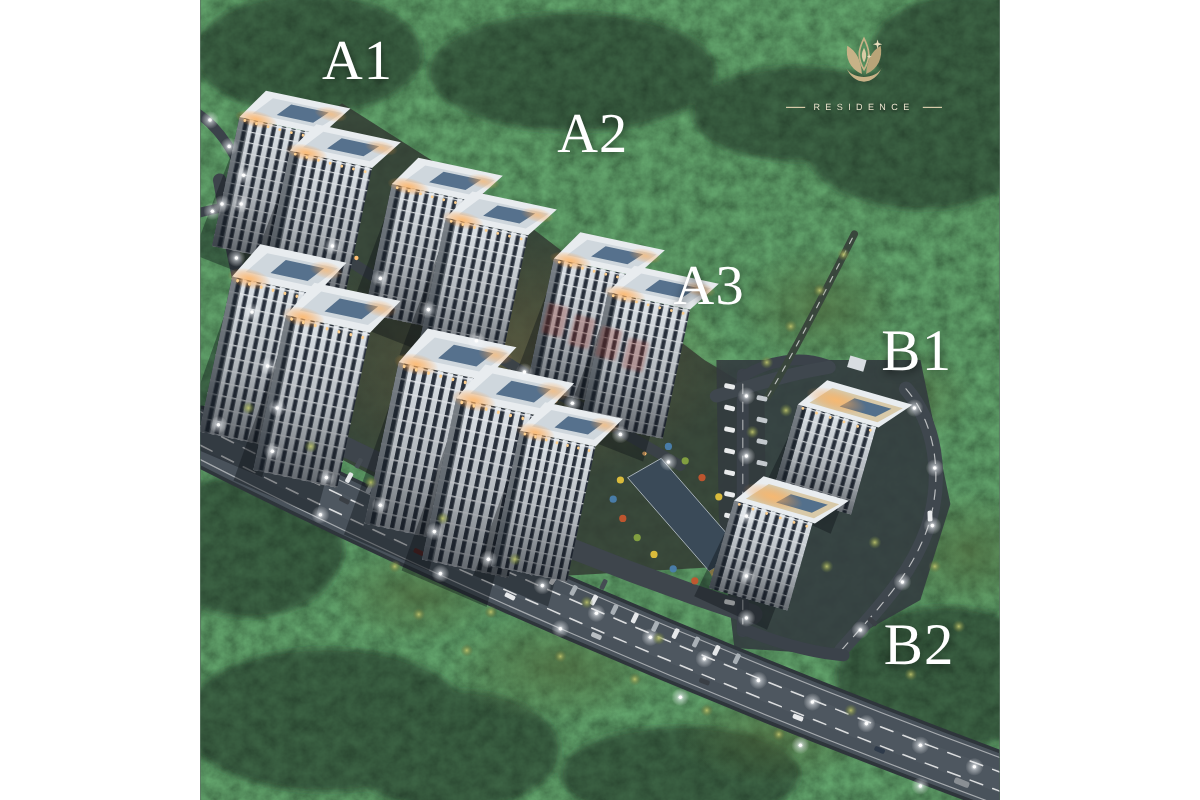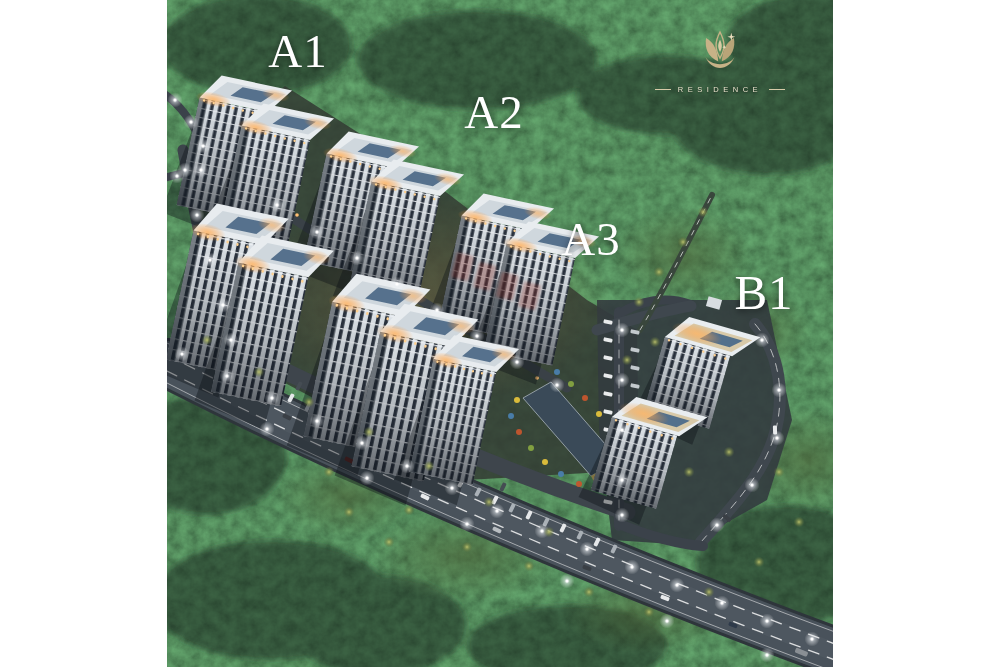--- a/index.html
+++ b/index.html
@@ -435,20 +435,21 @@
         <rect x="24" y="4" width="18" height="26" rx="2"></rect>
         <rect x="48" y="8" width="18" height="26" rx="2"></rect>
         <rect x="72" y="12" width="18" height="26" rx="2"></rect>
       </g>
     </svg>
 
     <div class="blk blk-a1">A1</div>
     <div class="blk blk-a2">A2</div>
     <div class="blk blk-a3">A3</div>
     <div class="blk blk-b1">B1</div>
+    <div class="blk blk-b2">B2</div>
 
     <div class="logo">
       <svg class="emblem" width="40" height="52" viewBox="-23 -30 46 58" xmlns="http://www.w3.org/2000/svg">
         <g stroke="#c7b287" fill="none" stroke-width="1.6" stroke-linecap="round">
           <path d="M0,-24 C5,-14 7,-6 0,6 C-7,-6 -5,-14 0,-24 Z"></path>
         </g>
         <path d="M-2,10 C-14,5 -18,-6 -16,-17 C-7,-12 -3,-3 -2,10 Z" fill="#c7b287"></path>
         <path d="M2,10 C14,5 18,-6 16,-17 C7,-12 3,-3 2,10 Z" fill="#b8a478"></path>
         <path d="M-17,4 C-12,16 12,16 17,4 C10,22 -10,22 -17,4 Z" fill="#c7b287"></path>
         <path d="M0,-15 C2.5,-10 3,-6 0,-1 C-3,-6 -2.5,-10 0,-15 Z" fill="#d9cba4"></path>

